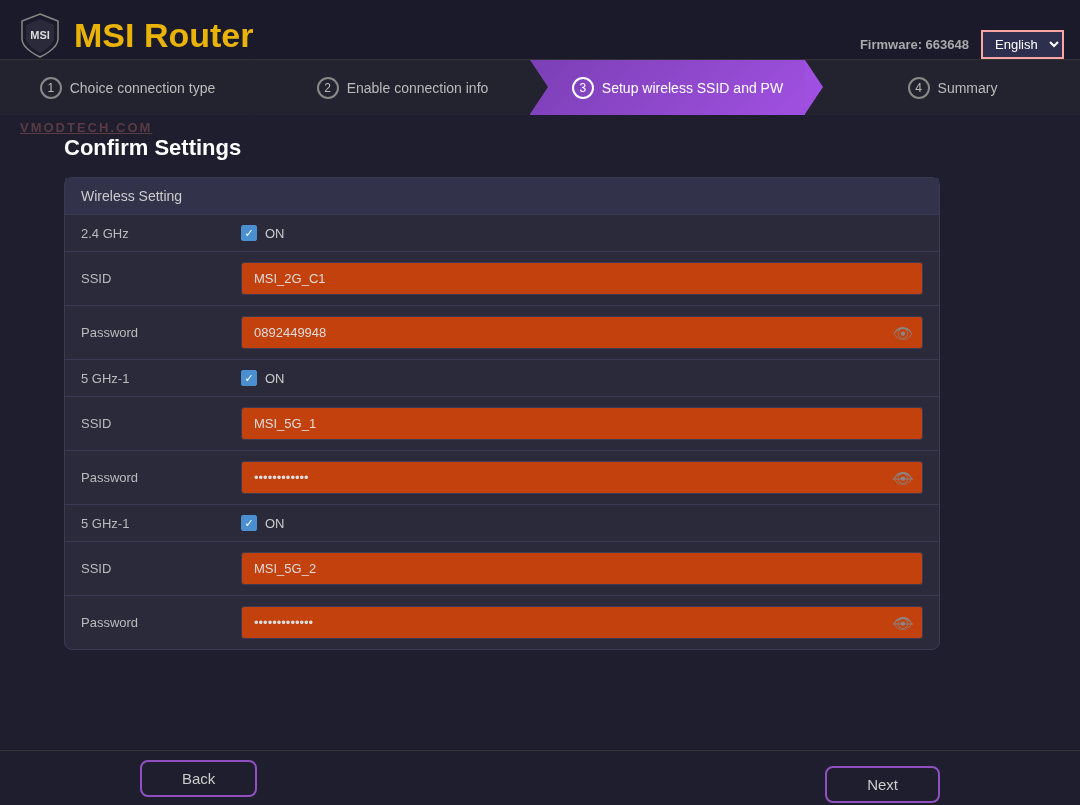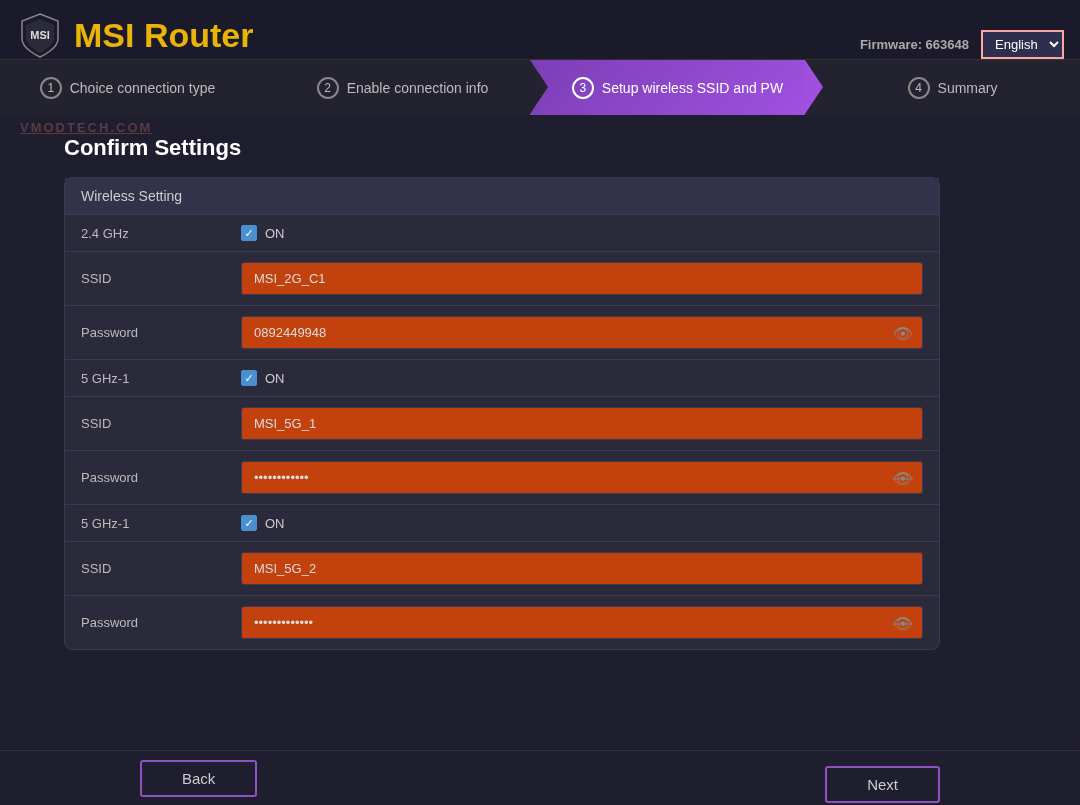--- a/index.html
+++ b/index.html
@@ -264,21 +264,21 @@
       justify-content: space-between;
       padding: 0 140px;
     }
     .btn {
       padding: 8px 40px;
       border: 2px solid #9050c0;
       background: transparent;
       color: #ccc;
       font-size: 15px;
       cursor: pointer;
-      border-radius: 3px;
+      border-radius: 8px;
       transition: background 0.2s;
     }
     .btn-next {
       background: transparent;
       margin-top: 12px;
     }
   </style>
 </head>
 <body>
 

